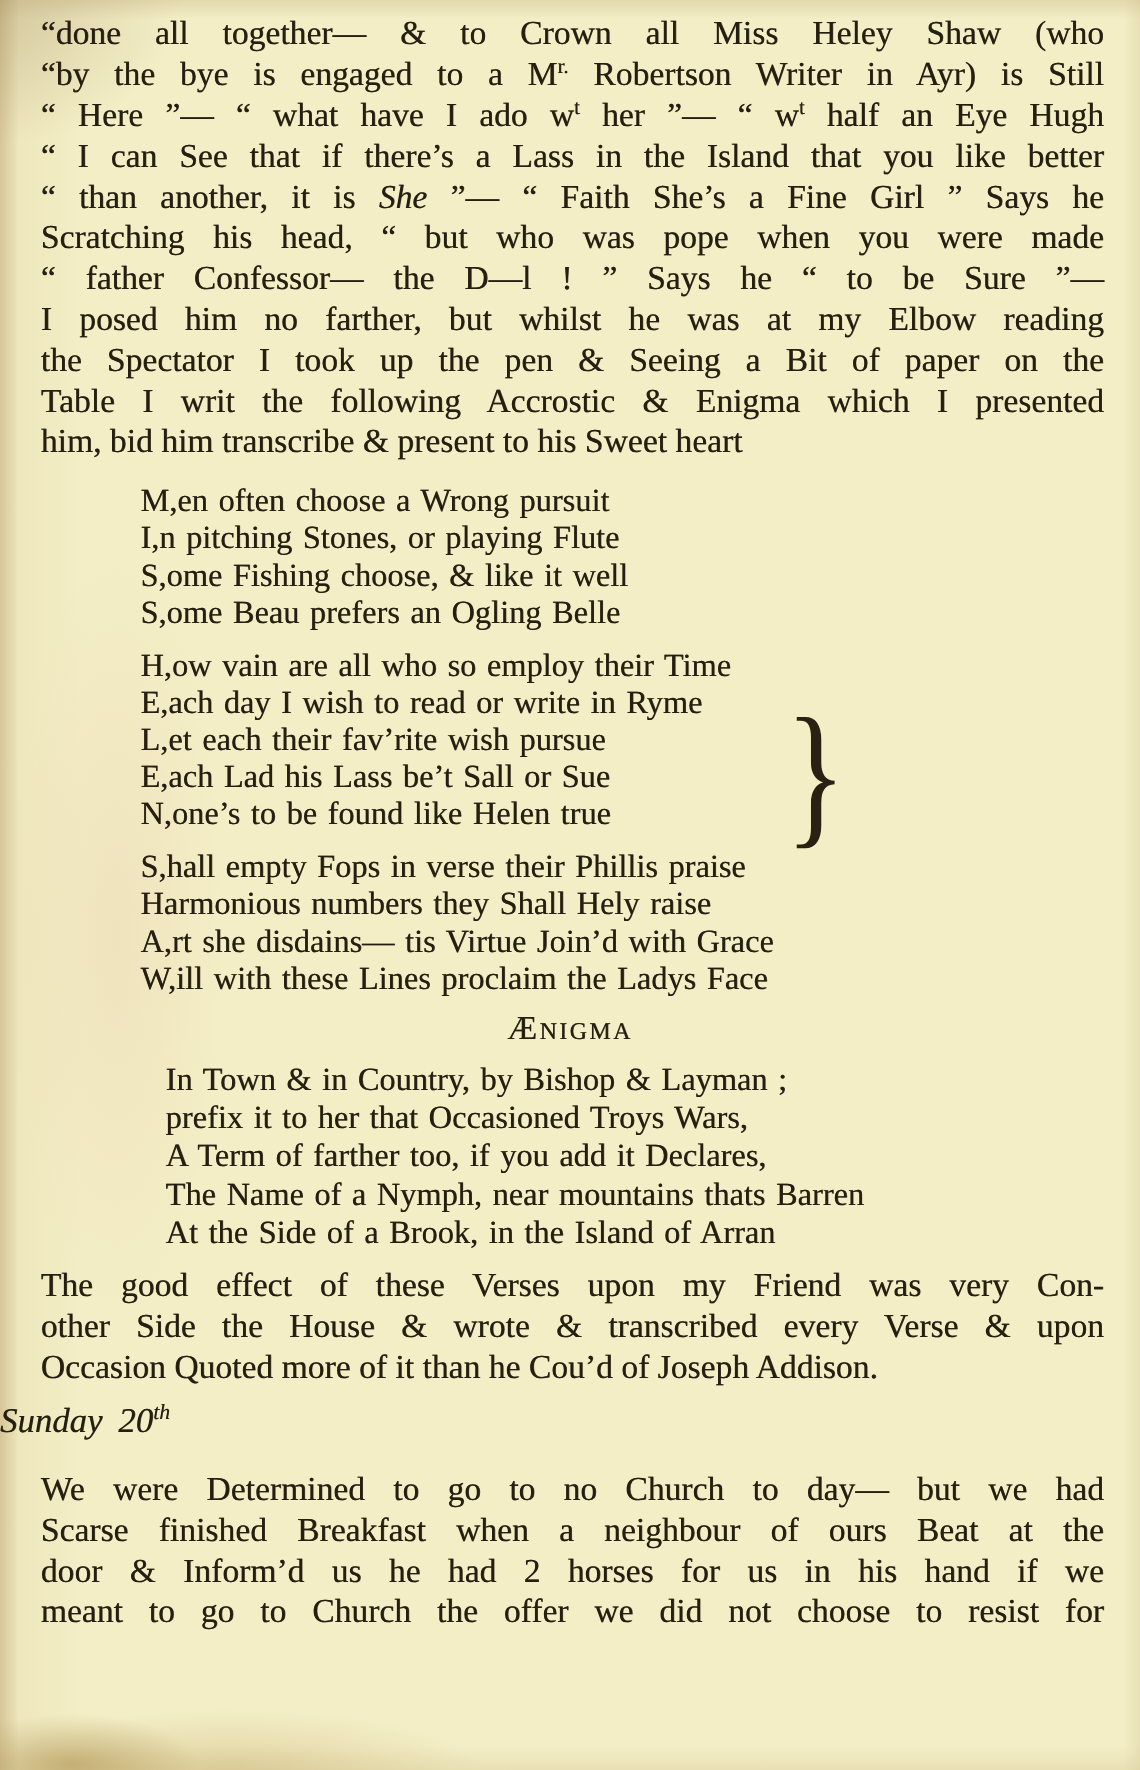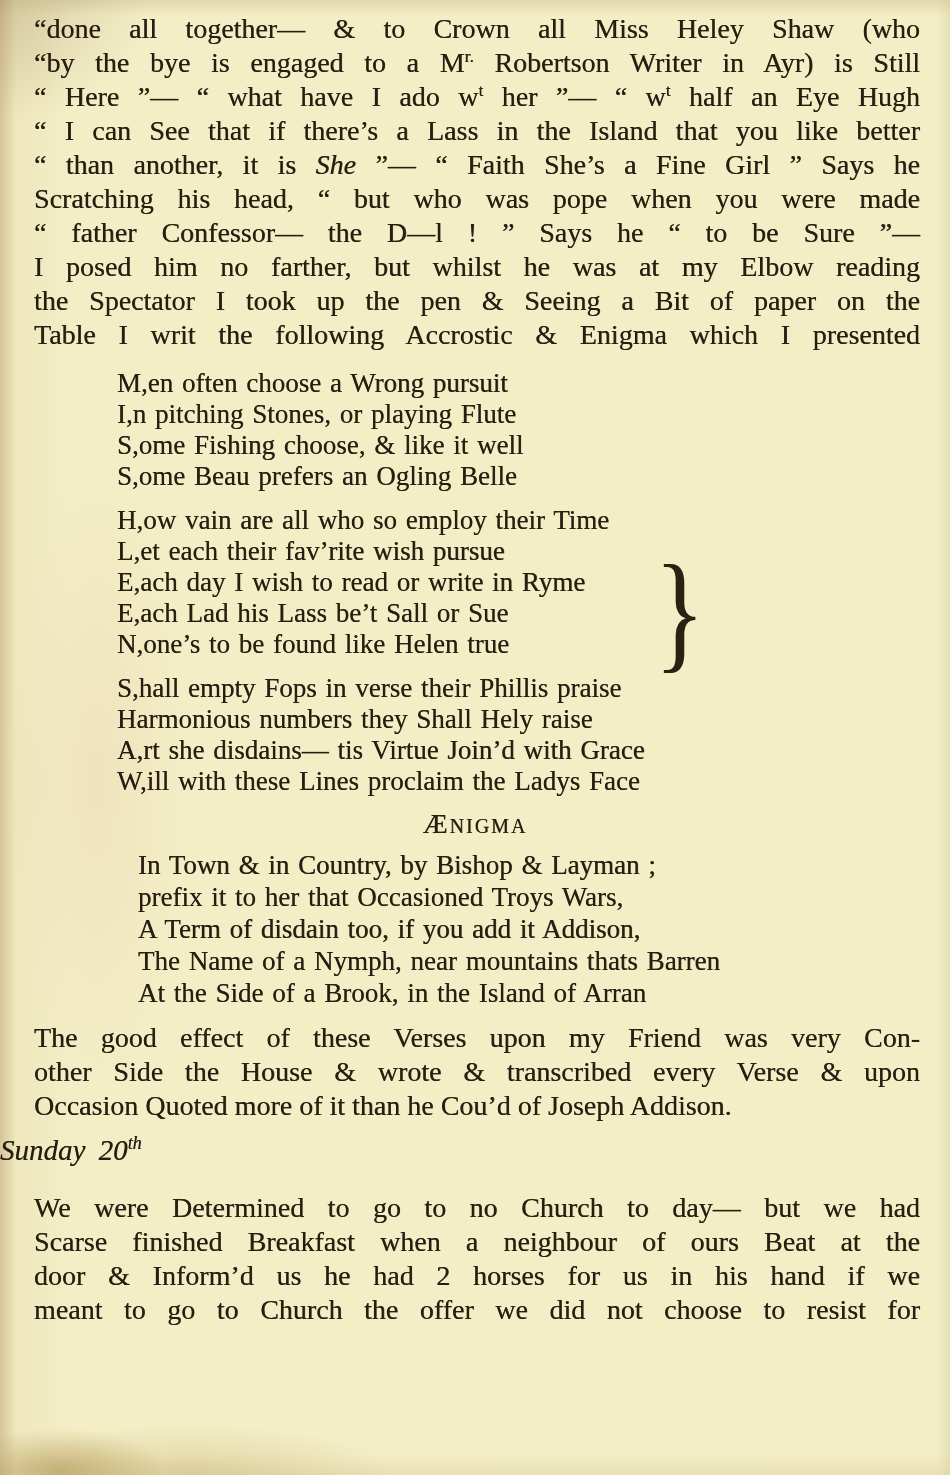--- a/index.html
+++ b/index.html
@@ -91,51 +91,52 @@
     <div class="jline">“done all together— &amp; to Crown all Miss Heley Shaw (who</div>
     <div class="jline">“by the bye is engaged to a M<sup>r.</sup> Robertson Writer in Ayr) is Still</div>
     <div class="jline">“ Here ”— “ what have I ado w<sup>t</sup> her ”— “ w<sup>t</sup> half an Eye Hugh</div>
     <div class="jline">“ I can See that if there’s a Lass in the Island that you like better</div>
     <div class="jline">“ than another, it is <i>She</i> ”— “ Faith She’s a Fine Girl ” Says he</div>
     <div class="jline">Scratching his head, “ but who was pope when you were made</div>
     <div class="jline">“ father Confessor— the D—l ! ” Says he “ to be Sure ”—</div>
     <div class="jline">I posed him no farther, but whilst he was at my Elbow reading</div>
     <div class="jline">the Spectator I took up the pen &amp; Seeing a Bit of paper on the</div>
     <div class="jline">Table I writ the following Accrostic &amp; Enigma which I presented</div>
+    <div class="pline">him, bid him transcribe &amp; present to his Sweet heart</div>
   </div>
 
   <div class="poem stanza-1">
     <div class="pline">M,en often choose a Wrong pursuit</div>
     <div class="pline">I,n pitching Stones, or playing Flute</div>
     <div class="pline">S,ome Fishing choose, &amp; like it well</div>
     <div class="pline">S,ome Beau prefers an Ogling Belle</div>
   </div>
 
   <div class="poem stanza-2">
     <div class="pline">H,ow vain are all who so employ their Time</div>
+    <div class="pline">E,ach day I wish to read or write in Ryme</div>
     <div class="pline">L,et each their fav’rite wish pursue</div>
-    <div class="pline">E,ach day I wish to read or write in Ryme</div>
     <div class="pline">E,ach Lad his Lass be’t Sall or Sue</div>
     <div class="pline">N,one’s to be found like Helen true</div>
     <span class="poem-brace">}</span>
   </div>
 
   <div class="poem stanza-3">
     <div class="pline">S,hall empty Fops in verse their Phillis praise</div>
     <div class="pline">Harmonious numbers they Shall Hely raise</div>
     <div class="pline">A,rt she disdains— tis Virtue Join’d with Grace</div>
     <div class="pline">W,ill with these Lines proclaim the Ladys Face</div>
   </div>
 
   <div class="heading-aenigma">Ænigma</div>
 
   <div class="enigma">
     <div class="pline">In Town &amp; in Country, by Bishop &amp; Layman ;</div>
     <div class="pline">prefix it to her that Occasioned Troys Wars,</div>
-    <div class="pline">A Term of disdain too, if you add it Addison,</div>
+    <div class="pline">A Term of farther too, if you add it Declares,</div>
     <div class="pline">The Name of a Nymph, near mountains thats Barren</div>
     <div class="pline">At the Side of a Brook, in the Island of Arran</div>
   </div>
 
   <div class="para p2">
     <div class="jline">The good effect of these Verses upon my Friend was very Con-</div>
     <div class="jline">other Side the House &amp; wrote &amp; transcribed every Verse &amp; upon</div>
     <div class="pline">Occasion Quoted more of it than he Cou’d of Joseph Addison.</div>
   </div>
 

